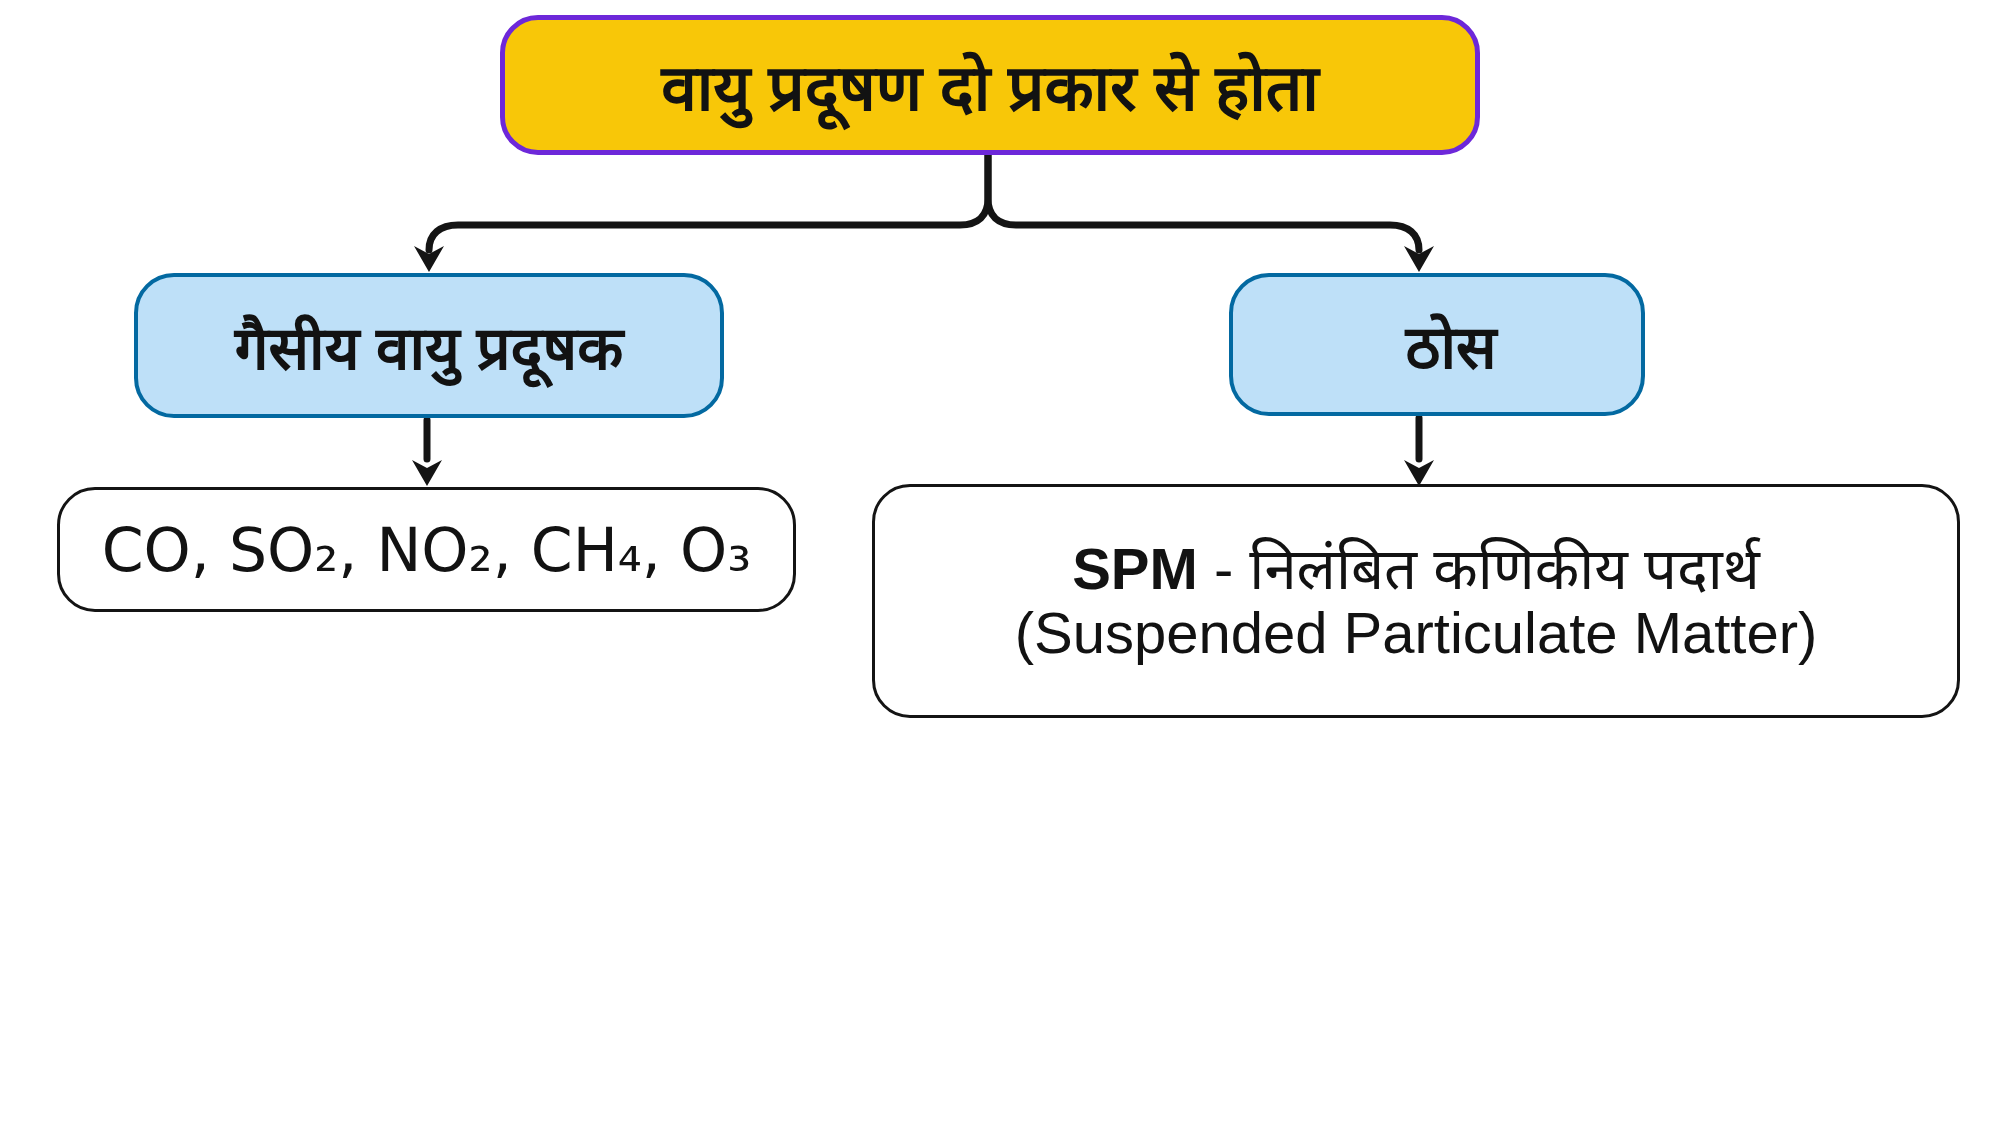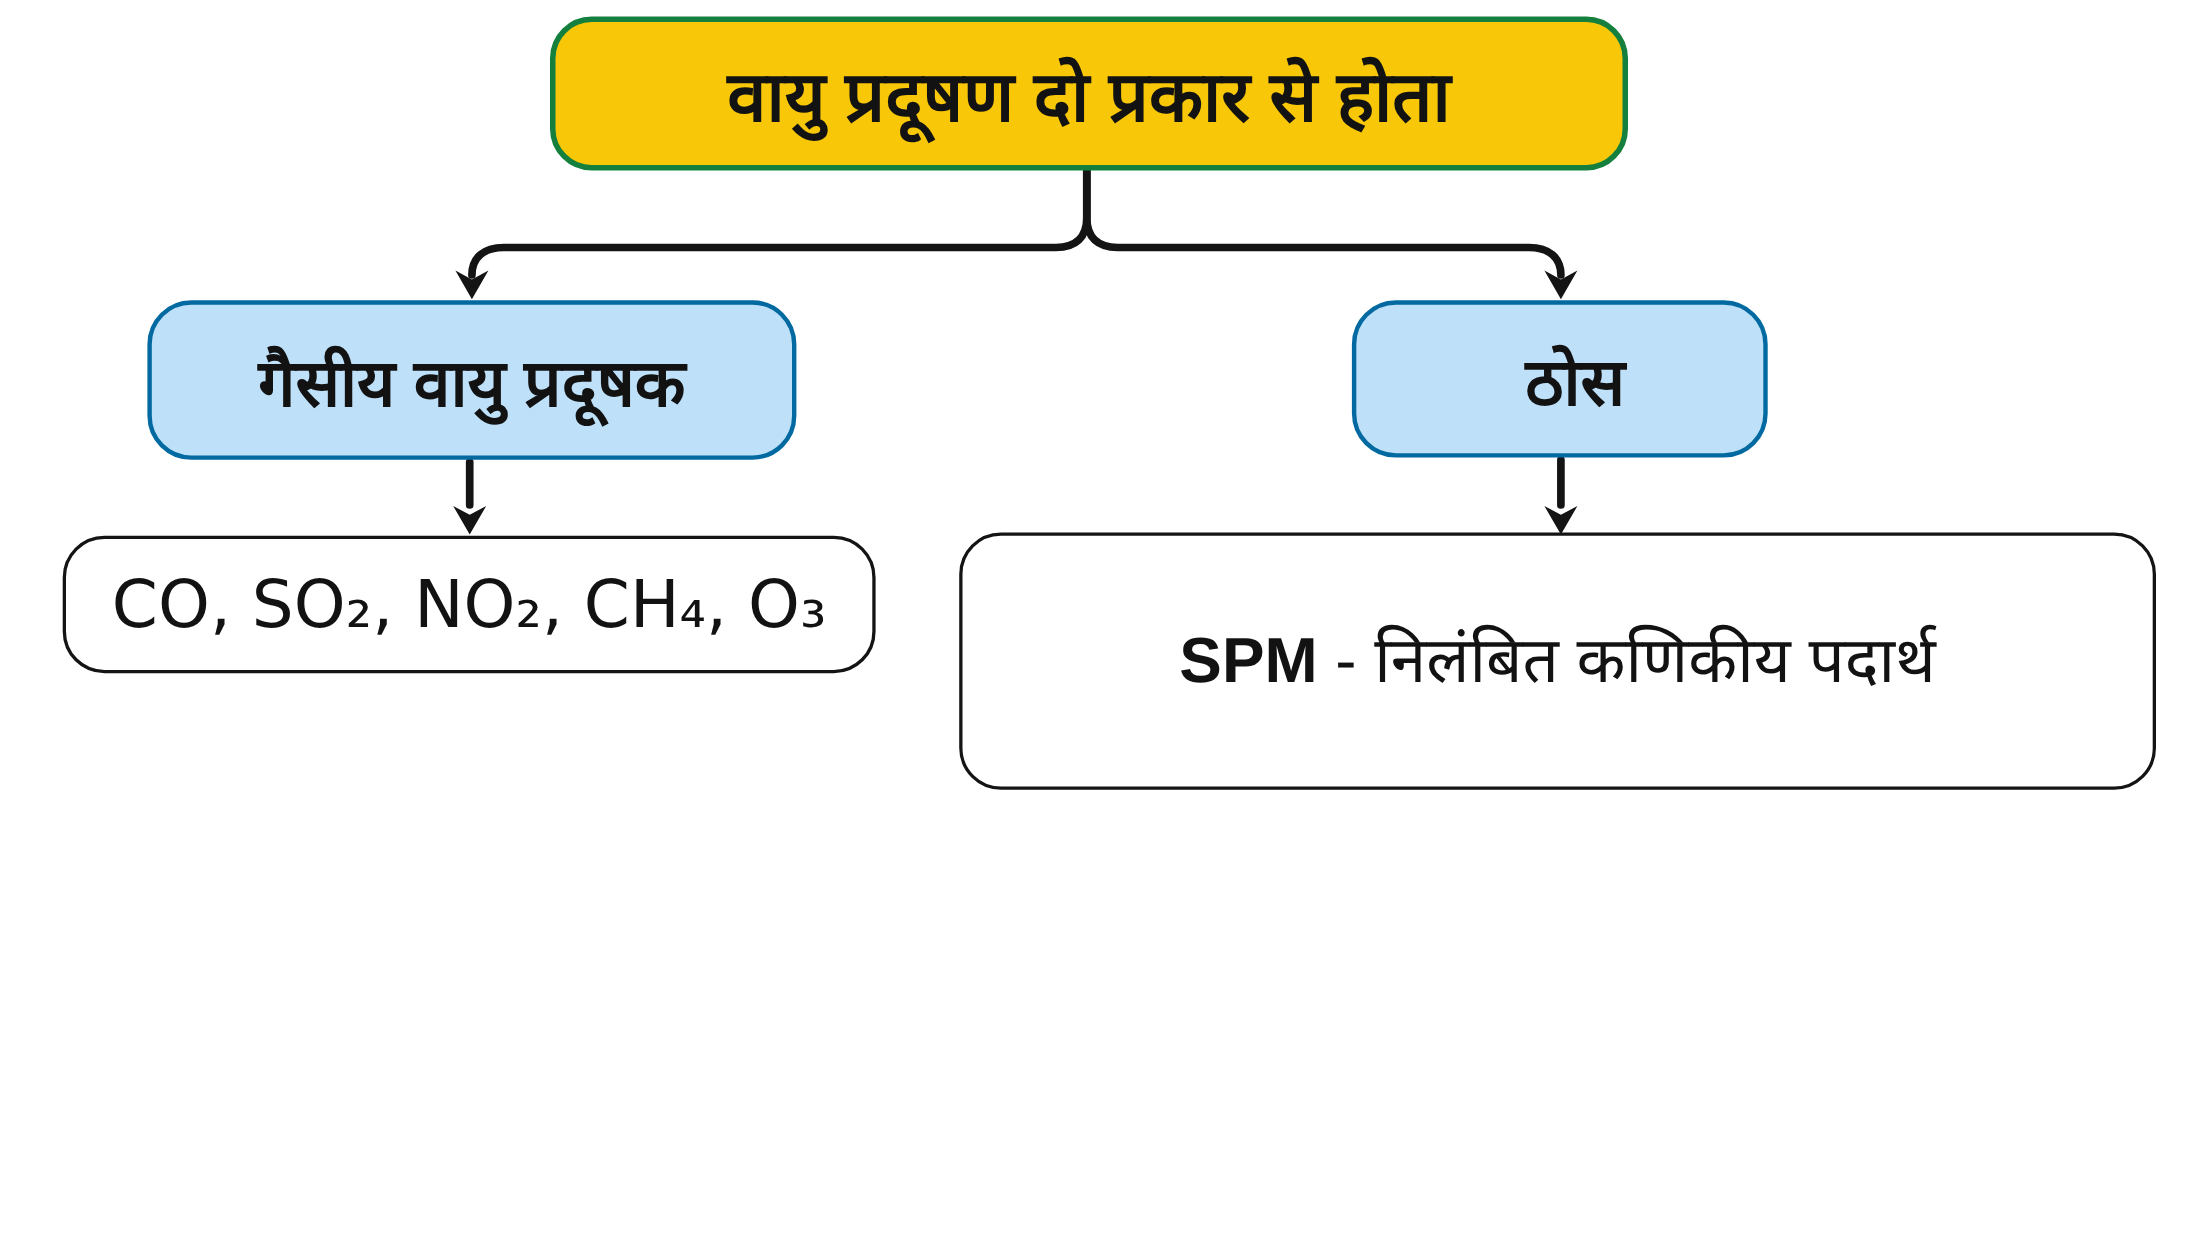--- a/index.html
+++ b/index.html
@@ -31,42 +31,42 @@
     text-align: center;
     box-sizing: border-box;
     color: #121212;
   }
   .node-root {
     left: 500px;
     top: 15px;
     width: 980px;
     height: 140px;
     background: #f8c708;
-    border: 5px solid #15803d;
+    border: 5px solid #6d28d9;
     border-radius: 38px;
     font-size: 64px;
     font-weight: 700;
   }
   .node-branch {
     background: #bee0f8;
     border: 4px solid #0369a1;
     border-radius: 40px;
     font-size: 60px;
     font-weight: 700;
   }
   .node-branch.gaseous {
     left: 134px;
     top: 273px;
     width: 590px;
     height: 145px;
   }
   .node-branch.solid {
     left: 1229px;
     top: 273px;
-    width: 378px;
+    width: 416px;
     height: 143px;
     padding-left: 28px;
   }
   .node-leaf {
     background: #ffffff;
     border: 3px solid #141414;
     border-radius: 38px;
     font-weight: 400;
   }
   .node-leaf.gases {
@@ -129,15 +129,16 @@
   <div class="node node-branch solid">
     <span>ठोस</span>
   </div>
 
   <div class="node node-leaf gases">
     <span>CO, SO₂, NO₂, CH₄, O₃</span>
   </div>
 
   <div class="node node-leaf spm">
     <span class="spm-line1"><b>SPM</b><span> - निलंबित कणिकीय पदार्थ</span></span>
+    <span class="spm-line2">(Suspended Particulate Matter)</span>
   </div>
 
 </div>
 
 </body></html>

